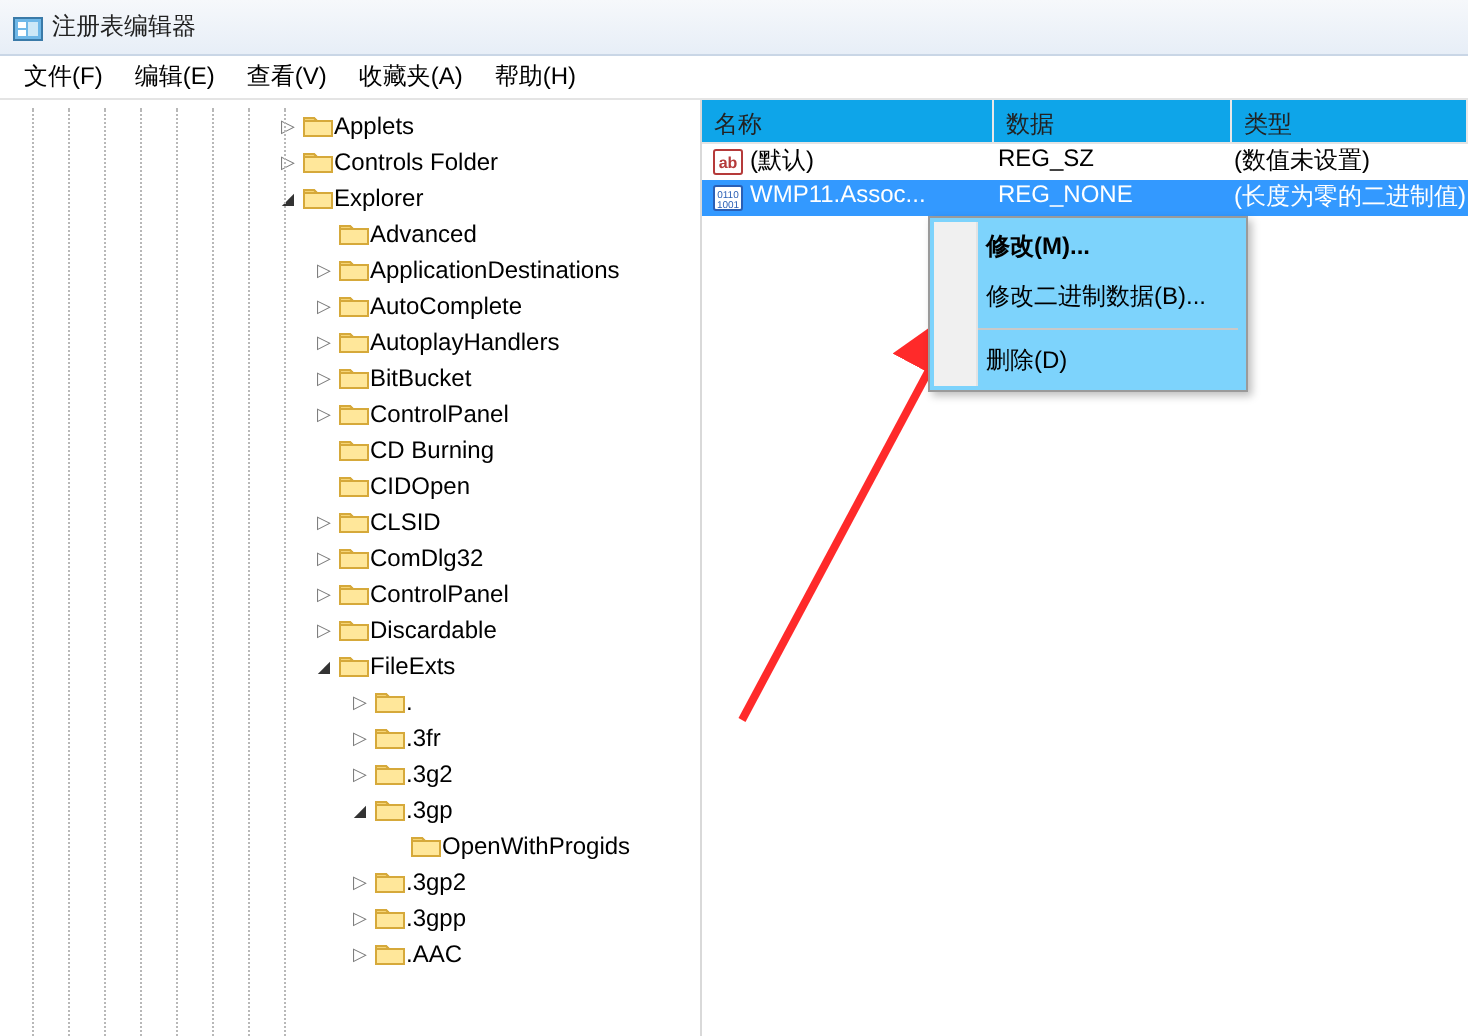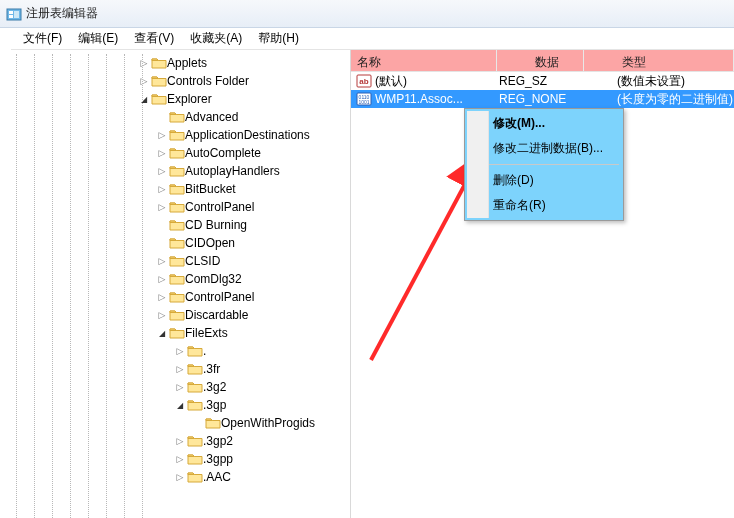--- a/index.html
+++ b/index.html
@@ -1,28 +1,28 @@
 <!DOCTYPE html>
 <html><head>
 <meta charset="utf-8">
 <style>
   * { box-sizing: border-box; margin: 0; padding: 0; }
   body { font-family: "Microsoft YaHei", "SimSun", Tahoma, sans-serif; font-size: 12px; background: #fff; color: #000; width: 734px; height: 518px; overflow: hidden; position: relative; }
   .titlebar { height: 28px; background: linear-gradient(#f6f8fb, #e7eef7); border-bottom: 1px solid #c9d6e6; display: flex; align-items: center; padding: 0 6px; }
   .titlebar .ticon { width: 16px; height: 16px; margin-right: 4px; }
   .titlebar .ttxt { font-size: 12px; color: #222; }
-  .menubar { height: 22px; display: flex; align-items: center; padding: 0 4px; border-bottom: 1px solid #e4e4e4; margin-left: 11px; }
+  .menubar { height: 22px; display: flex; align-items: center; padding: 0 4px; border-bottom: 1px solid #e4e4e4; }
   .menubar .mi { padding: 2px 8px; cursor: default; }
   .panes { display: flex; height: 468px; }
   .left { width: 351px; border-right: 1px solid #d9d9d9; overflow: hidden; padding: 4px 0 4px 2px; }
   .right { flex: 1; position: relative; overflow: hidden; }
-  .colhead { height: 22px; display: flex; border-bottom: 1px solid #e4e4e4; background: #fca5a5; gap: 32px; }
+  .colhead { height: 22px; display: flex; border-bottom: 1px solid #e4e4e4; background: #0ea5e9; }
   .colhead .ch { padding: 4px 6px; border-right: 1px solid #e8e8e8; font-size: 12px; color: #222; }
   .rows { position: relative; }
-  .row { display: flex; align-items: center; height: 18px; padding-left: 4px; }
+  .row { display: flex; height: 18px; padding-left: 4px; }
   .row.sel { background: #3399ff; color: #fff; }
   .row.sel .ricon-wrap { background: #3399ff; }
   .row .ricon-wrap { width: 18px; display: flex; align-items: center; justify-content: center; }
   .row .rname { width: 124px; padding-left: 2px; overflow: hidden; white-space: nowrap; }
   .row .rtype { width: 118px; padding-left: 2px; }
   .row .rdata { flex: 1; padding-left: 2px; white-space: nowrap; }
   .tree .node { display: flex; align-items: center; height: 18px; cursor: default; }
   .tree .tw { width: 14px; height: 14px; display: inline-flex; align-items: center; justify-content: center; color: #7a7a7a; font-size: 9px; }
   .tree .tw.blank { visibility: hidden; }
   .tree .fic { width: 16px; height: 14px; display: inline-block; }
@@ -322,21 +322,20 @@
           <span class="rdata">(长度为零的二进制值)</span>
         </div>
       </div>
 
     <div class="ctxmenu" style="left:113px; top:58px;">
       <div class="gutter"></div>
       <div class="ci" style="font-weight:bold">修改(M)...</div>
       <div class="ci">修改二进制数据(B)...</div>
       <div class="sep"></div>
       <div class="ci">删除(D)</div>
-      <div class="ci">重命名(R)</div>
     </div>
 
     <svg class="arrow" style="left:10px; top:90px;" width="140" height="230">
       <defs>
         <marker id="ah" markerWidth="12" markerHeight="12" refX="8" refY="5" orient="auto">
           <path d="M0,0 L10,5 L0,10 Z" fill="#ff2a2a"></path>
         </marker>
       </defs>
       <line x1="10" y1="220" x2="118" y2="18" stroke="#ff2a2a" stroke-width="4" marker-end="url(#ah)"></line>
     </svg>

